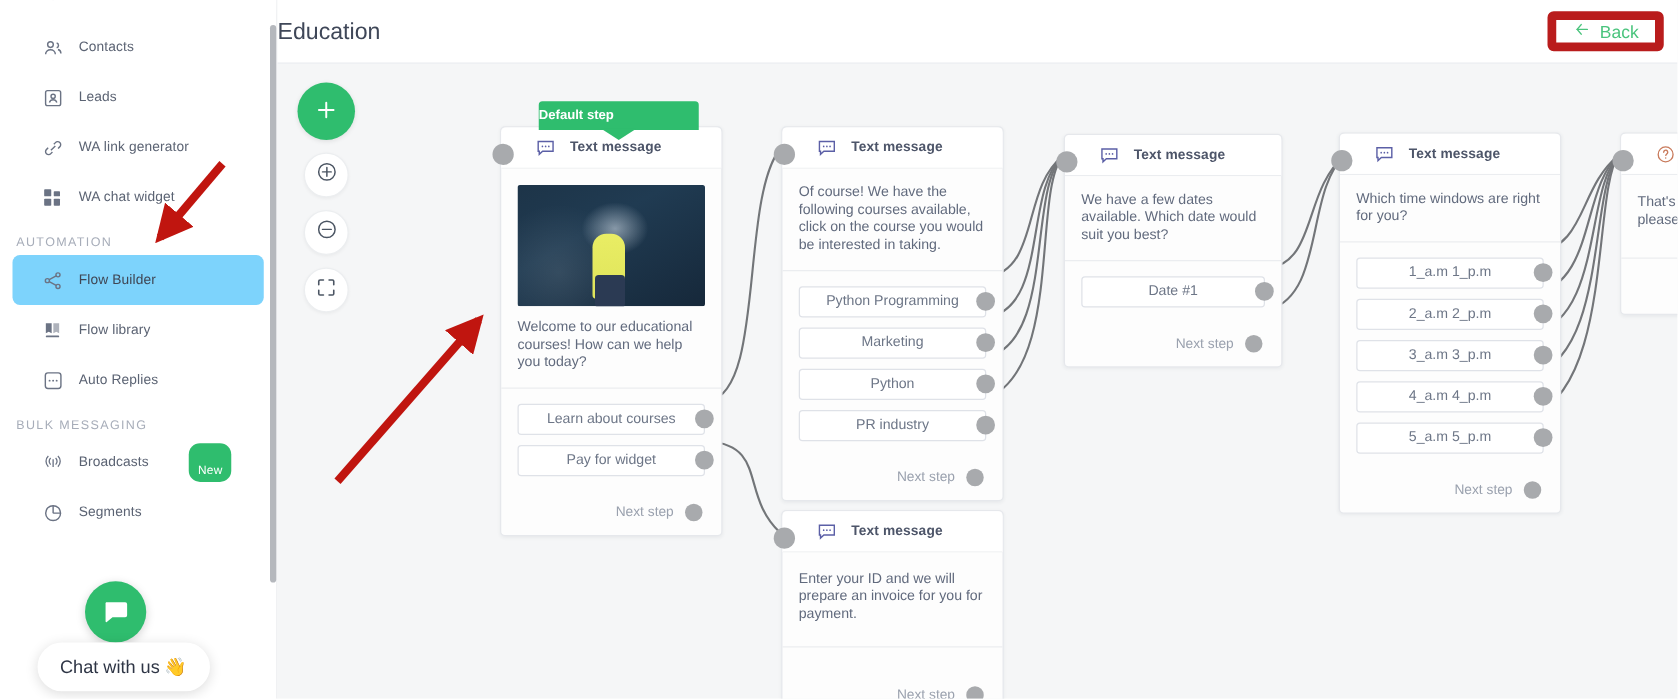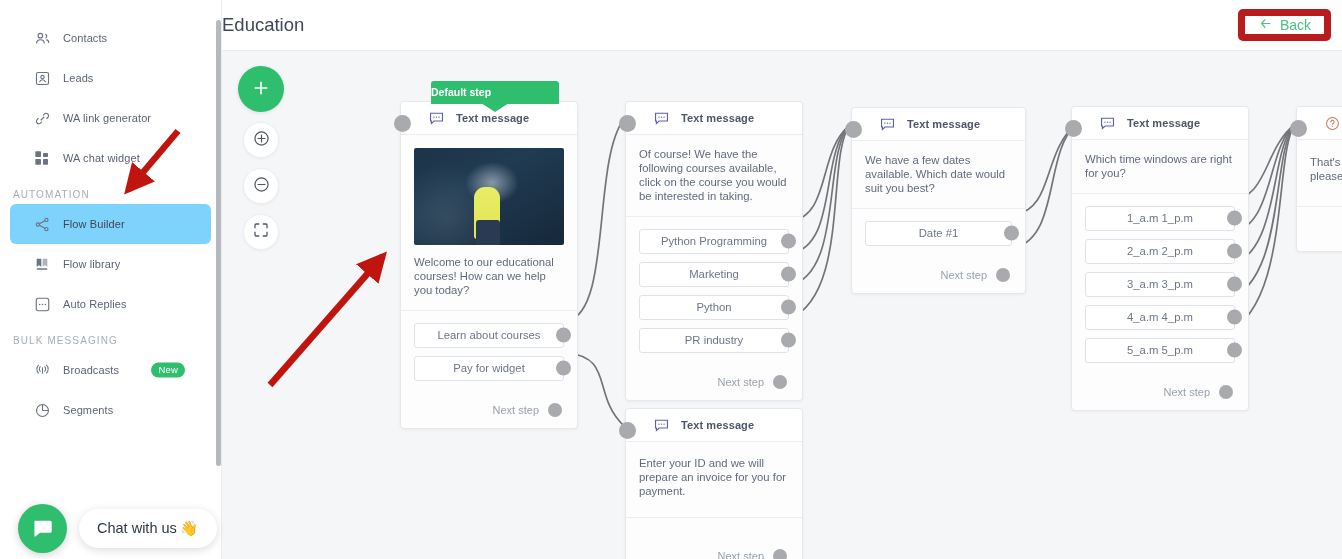--- a/index.html
+++ b/index.html
@@ -34,36 +34,36 @@
     white-space: nowrap;
   }
   .nav-item.active .nav-label { color: #3f4654; }
   .section-title {
     font-size: 10px; color: #a7adb9; letter-spacing: 1.1px;
     padding-left: 13px; margin: 11px 0 4px; font-weight: 400;
   }
   .badge-new {
     position: absolute; right: 26px; top: 50%; transform: translateY(-50%);
     background: #2fbd6e; color: #fff; font-size: 9.5px;
-    padding: 1px 7px 3px; border-radius: 9px; letter-spacing: .2px;
+    padding: 17px 7px 3px; border-radius: 9px; letter-spacing: .2px;
   }
   #sb-scroll {
     position: absolute; left: 216px; top: 20px; width: 5px; height: 446px;
     background: #b5b8bd; border-radius: 3px;
   }
   #sb-fade {
     position: absolute; left: 0; top: 0; width: 222px; height: 14px;
     background: linear-gradient(#ffffff, rgba(255,255,255,0));
     pointer-events: none;
   }
 
   
   #chat-widget {
     position: absolute; left: 18px; bottom: 6px;
-    display: flex; align-items: center; z-index: 40;
+    display: flex; align-items: center; z-index: 40; flex-direction: column;
   }
   #chat-bubble-btn {
     width: 49px; height: 49px; border-radius: 50%;
     background: #2fbd6e; display: flex; align-items: center;
     justify-content: center; box-shadow: 0 2px 8px rgba(0,0,0,.18);
     cursor: pointer;
   }
   #chat-pill {
     margin-left: 12px; background: #fff; border-radius: 22px;
     padding: 11px 18px; box-shadow: 0 2px 10px rgba(0,0,0,.14);

